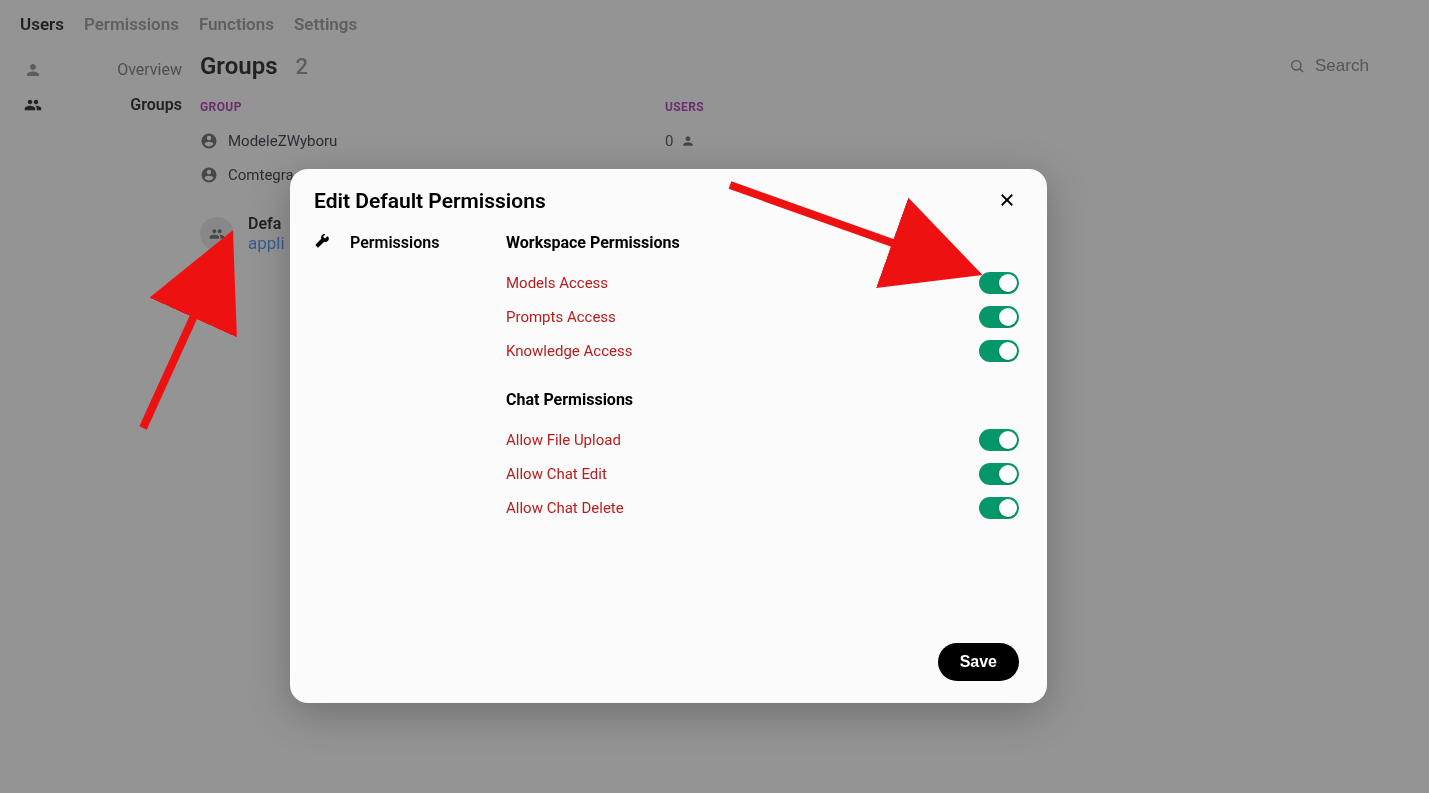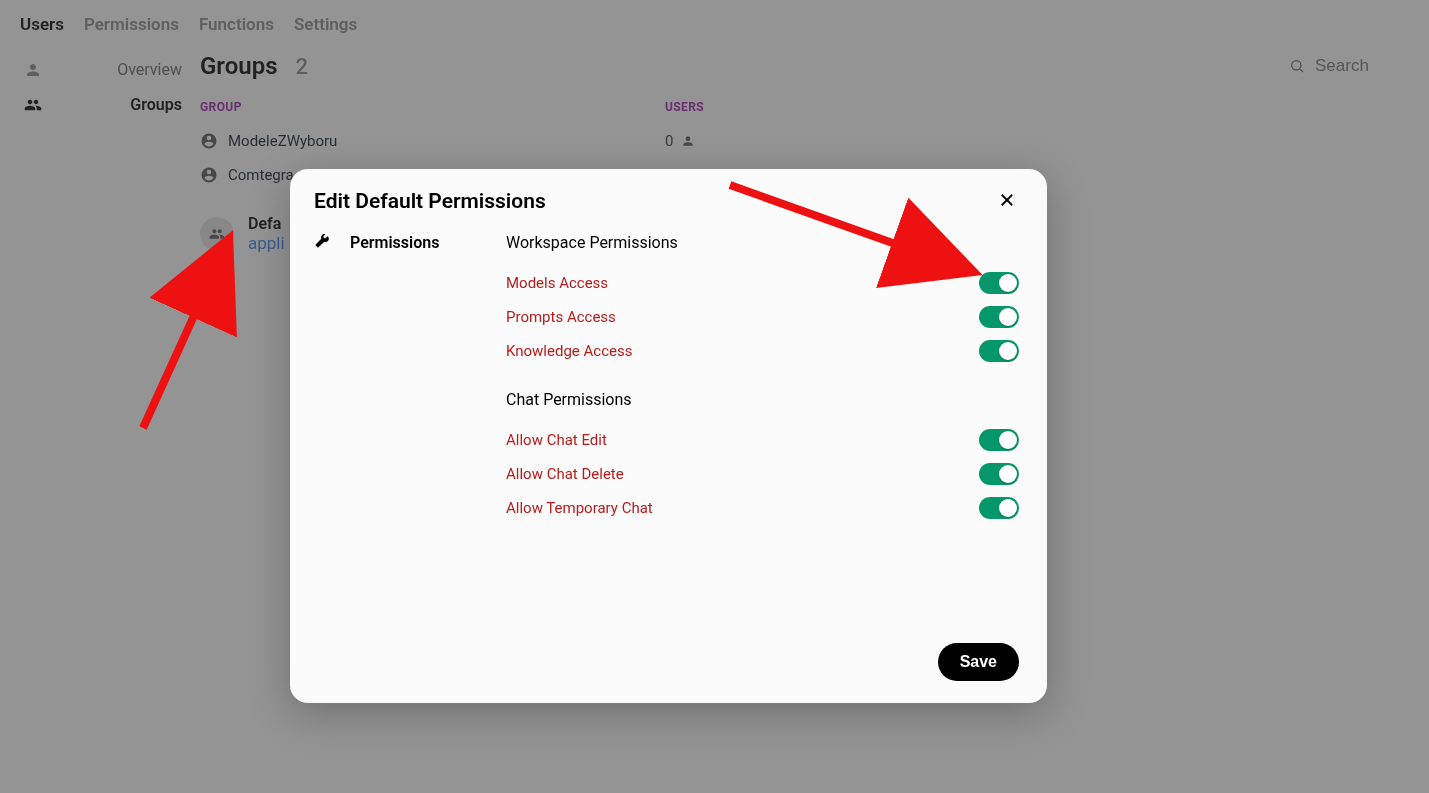--- a/index.html
+++ b/index.html
@@ -55,21 +55,21 @@
   .modal-header { display: flex; align-items: center; justify-content: space-between; padding: 20px 28px 8px 24px; }
   .modal-title { font-size: 21px; font-weight: 600; }
   .modal-close { cursor: pointer; font-size: 20px; line-height: 1; width: 24px; text-align: center; }
 
   .modal-body { flex: 1; display: flex; padding: 8px 24px 0 24px; }
   .modal-side { width: 192px; }
   .mside-item { display: flex; align-items: flex-start; gap: 20px; font-size: 16px; font-weight: 600; padding: 4px 0; }
   .mside-item svg { width: 16px; height: 16px; }
 
   .modal-main { flex: 1; padding-right: 4px; }
-  .sect-title { font-size: 16px; font-weight: 400; margin: 4px 0 14px; }
+  .sect-title { font-size: 16px; font-weight: 700; margin: 4px 0 14px; }
   .perm-row { display: flex; align-items: center; justify-content: space-between; padding: 6px 0; }
   .perm-label { font-size: 15px; color: #b91c1c; }
 
   .toggle { position: relative; width: 40px; height: 22px; border-radius: 11px; background: #e0e0e0; cursor: pointer; flex: none; }
   .toggle .knob { position: absolute; top: 2px; left: 2px; width: 18px; height: 18px; border-radius: 50%; background: #fff; transition: none; box-shadow: 0 1px 2px rgba(0,0,0,.2); }
   .toggle.on { background: #059669; }
   .toggle.on .knob { left: 20px; }
 
   .modal-footer { padding: 0 28px 22px; display: flex; justify-content: flex-end; margin-left: 24px; }
   .save-btn { background: #000; color: #fff; border: none; border-radius: 999px; padding: 10px 22px; font-size: 16px; font-weight: 600; cursor: pointer; }
@@ -210,33 +210,33 @@
       <div class="perm-row">
         <span class="perm-label">Knowledge Access</span>
         <div class="toggle on">
             <div class="knob"></div>
           </div>
       </div>
 
       <div class="sect-title" style="margin-top:22px">Chat Permissions</div>
 
       <div class="perm-row">
+        <span class="perm-label">Allow File Upload</span>
+        <div class="toggle on">
+            <div class="knob"></div>
+          </div>
+      </div>
+      <div class="perm-row">
         <span class="perm-label">Allow Chat Edit</span>
         <div class="toggle on">
             <div class="knob"></div>
           </div>
       </div>
       <div class="perm-row">
         <span class="perm-label">Allow Chat Delete</span>
-        <div class="toggle on">
-            <div class="knob"></div>
-          </div>
-      </div>
-      <div class="perm-row">
-        <span class="perm-label">Allow Temporary Chat</span>
         <div class="toggle on">
             <div class="knob"></div>
           </div>
       </div>
     </div>
   </div>
 
   <div class="modal-footer">
     <button class="save-btn">Save</button>
   </div>

